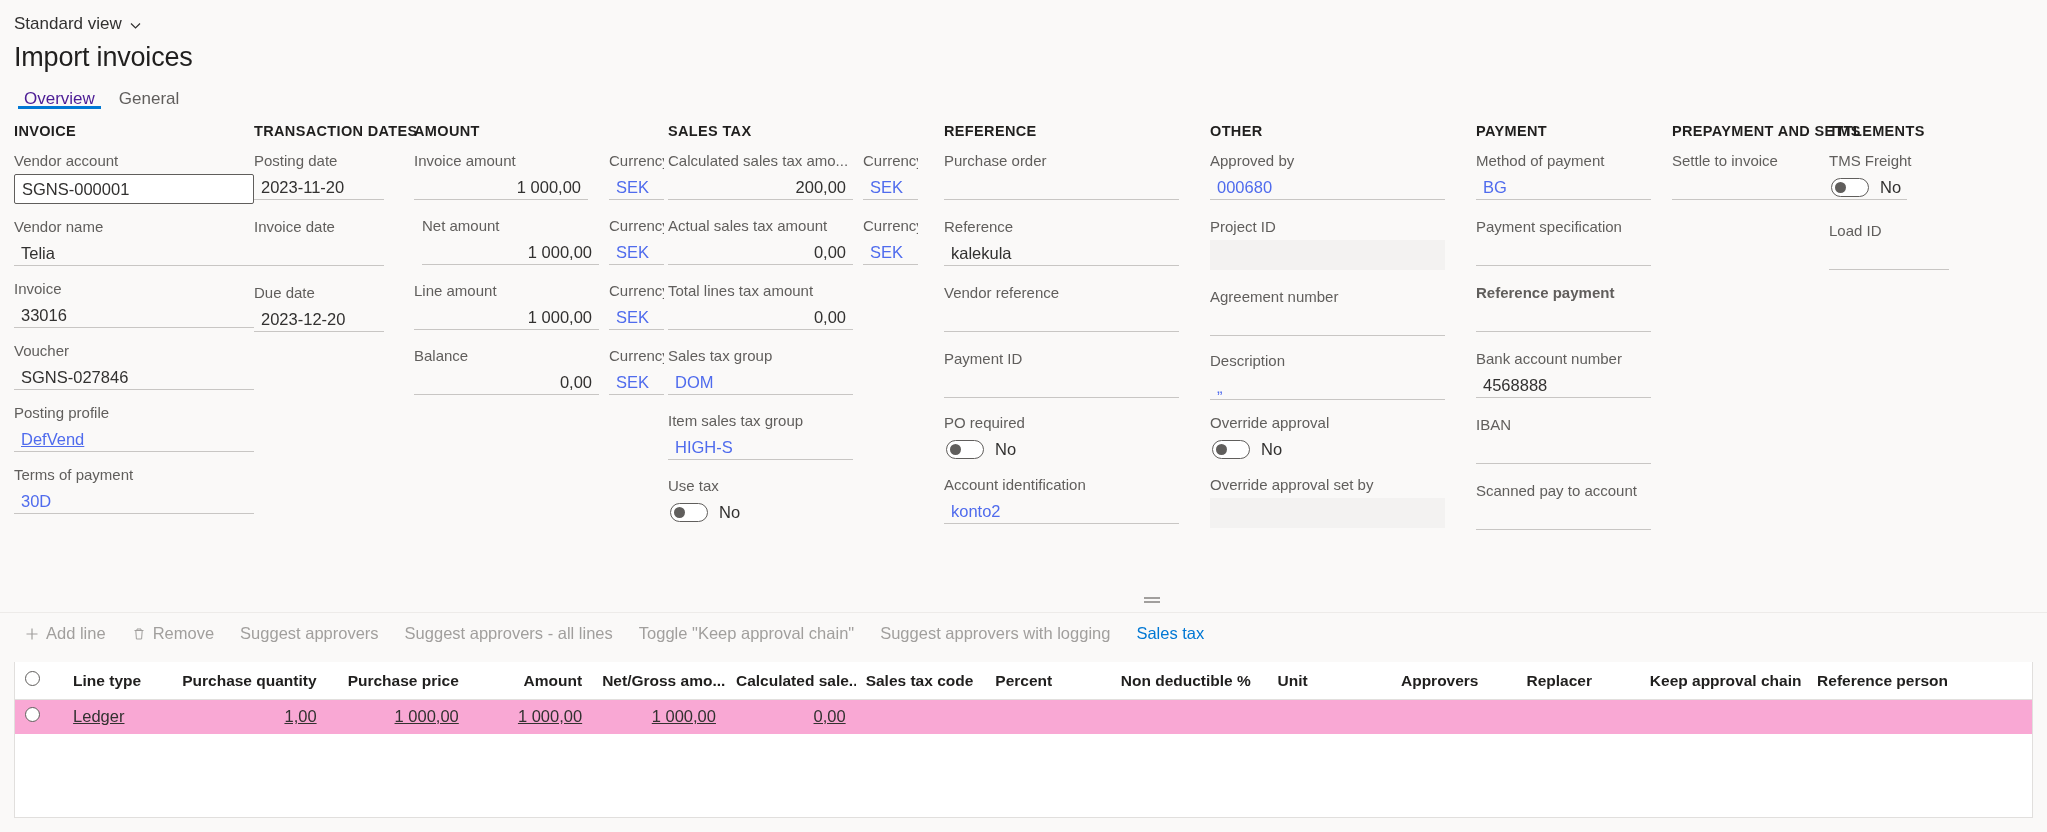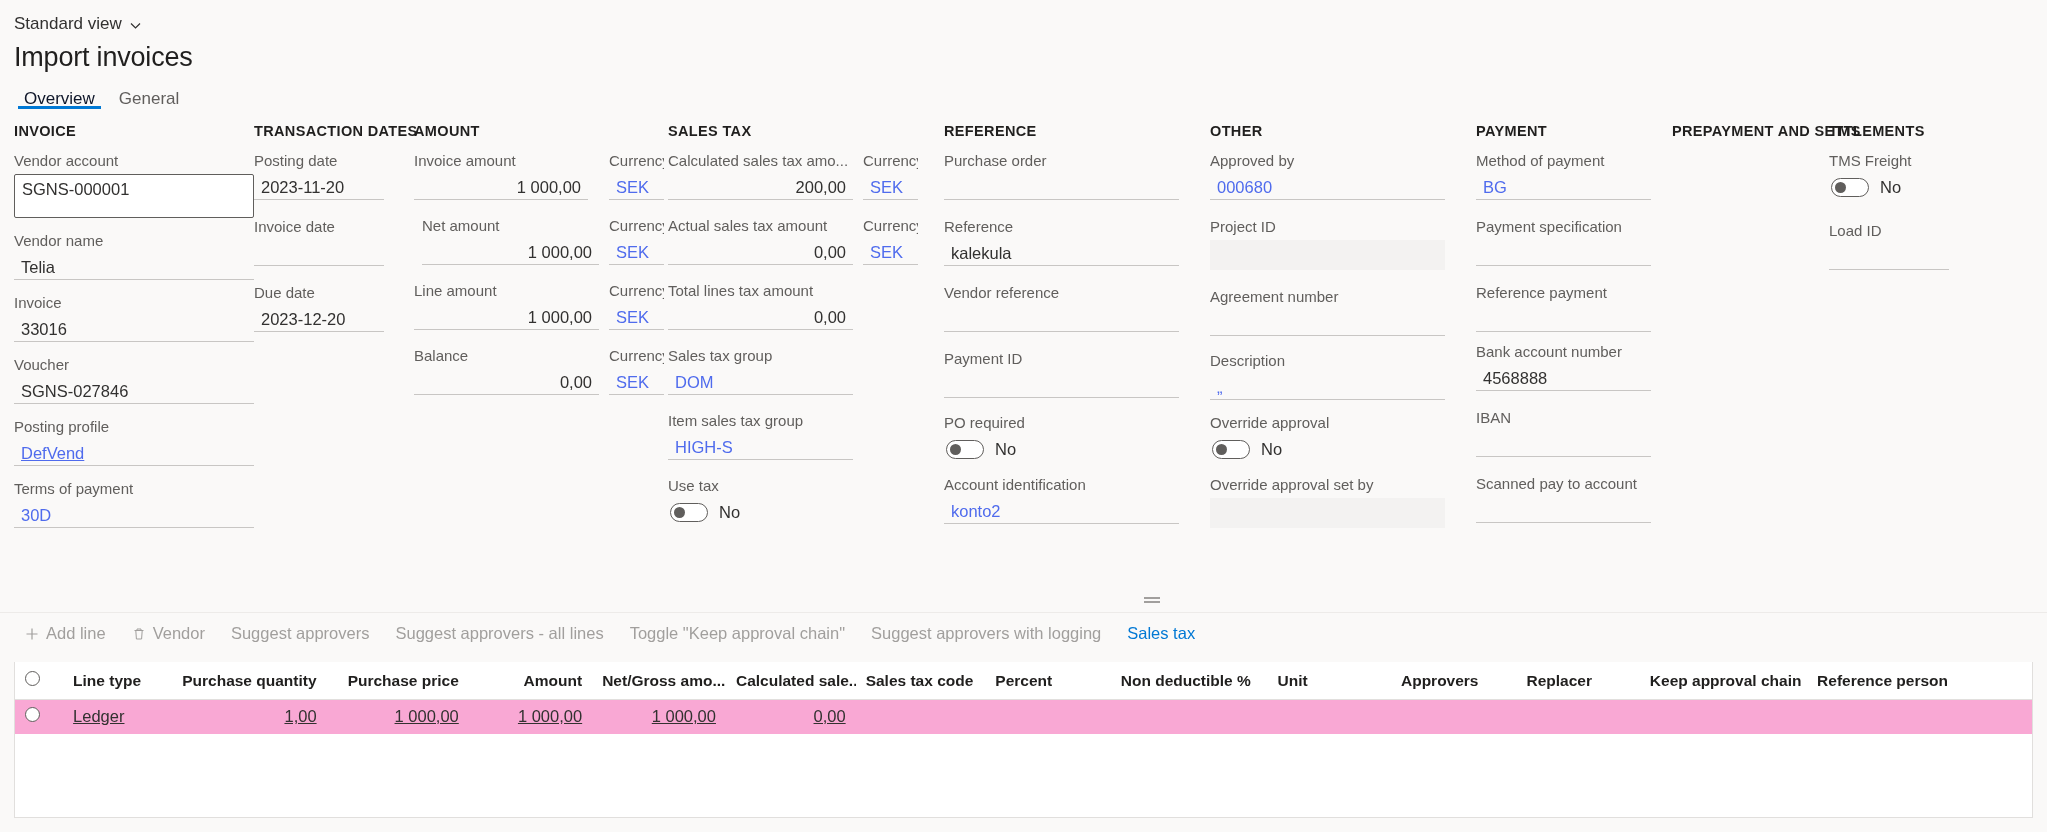--- a/index.html
+++ b/index.html
@@ -58,21 +58,21 @@
     box-sizing: border-box;
   }
   .tab {
     font-size: 17px;
     color: #605e5c;
     padding: 2px 10px 10px 10px;
     cursor: pointer;
     position: relative;
   }
   .tab.active {
-    color: #0f172a;
+    color: #4c1d95;
     text-align: center;
   }
   .tab.active::after {
     content: "";
     position: absolute;
     left: 4px; right: 4px; bottom: 0;
     height: 3px;
     background: #0078d4;
   }
 
@@ -118,21 +118,21 @@
     white-space: nowrap;
     overflow: hidden;
   }
   .fval.rt { text-align: right; }
   .fval.link { color: #4f6bed; }
   .fval.link.uline { text-decoration: underline; }
   .fval.boxed {
     border: 1px solid #605e5c;
     border-radius: 2px;
     background: #ffffff;
-    height: 44px;
+    height: 30px;
     line-height: 29px;
   }
   .fval.readonly {
     background: #f3f2f1;
     border-bottom: none;
     height: 30px;
   }
 
   
   .toggle-row {
@@ -532,21 +532,21 @@
       <div class="fld" style="margin-bottom:18px;">
         <div class="flbl">Method of payment</div>
         <div class="fval link">BG</div>
       </div>
 
       <div class="fld" style="margin-bottom:18px;">
         <div class="flbl">Payment specification</div>
         <div class="fval"></div>
       </div>
 
-      <div class="fld" style="margin-bottom:11px;">
+      <div class="fld" style="margin-bottom:18px;font-weight:bold;">
         <div class="flbl">Reference payment</div>
         <div class="fval"></div>
       </div>
 
       <div class="fld" style="margin-bottom:18px;">
         <div class="flbl">Bank account number</div>
         <div class="fval">4568888</div>
       </div>
 
       <div class="fld" style="margin-bottom:18px;">
@@ -556,20 +556,24 @@
 
       <div class="fld">
         <div class="flbl">Scanned pay to account</div>
         <div class="fval"></div>
       </div>
     </div>
 
     <div class="col" style="left:1672px; width:235px;">
       <div class="grp-title">PREPAYMENT AND SETTLEMENTS</div>
 
+      <div class="fld">
+        <div class="flbl">Settle to invoice</div>
+        <div class="fval"></div>
+      </div>
     </div>
 
     <div class="col" style="left:1829px; width:120px;">
       <div class="grp-title">TMS</div>
 
       <div class="fld" style="margin-bottom:22px;">
         <div class="flbl">TMS Freight</div>
         <div class="toggle-row">
           <span class="toggle">
               <span class="knob"></span>
@@ -599,21 +603,21 @@
           </svg>
       </span>
       <span>Add line</span>
     </div>
     <div class="tbtn">
       <span class="ico">
         <svg width="14" height="14" viewBox="0 0 14 14">
             <path d="M2.5 3.5 H11.5 M5 3.5 V2 H9 V3.5 M3.8 3.5 L4.4 12 H9.6 L10.2 3.5" stroke="#a19f9d" stroke-width="1" fill="none"></path>
           </svg>
       </span>
-      <span>Vendor</span>
+      <span>Remove</span>
     </div>
     <div class="tbtn">
       <span>Suggest approvers</span>
     </div>
     <div class="tbtn">
       <span>Suggest approvers - all lines</span>
     </div>
     <div class="tbtn">
       <span>Toggle "Keep approval chain"</span>
     </div>

